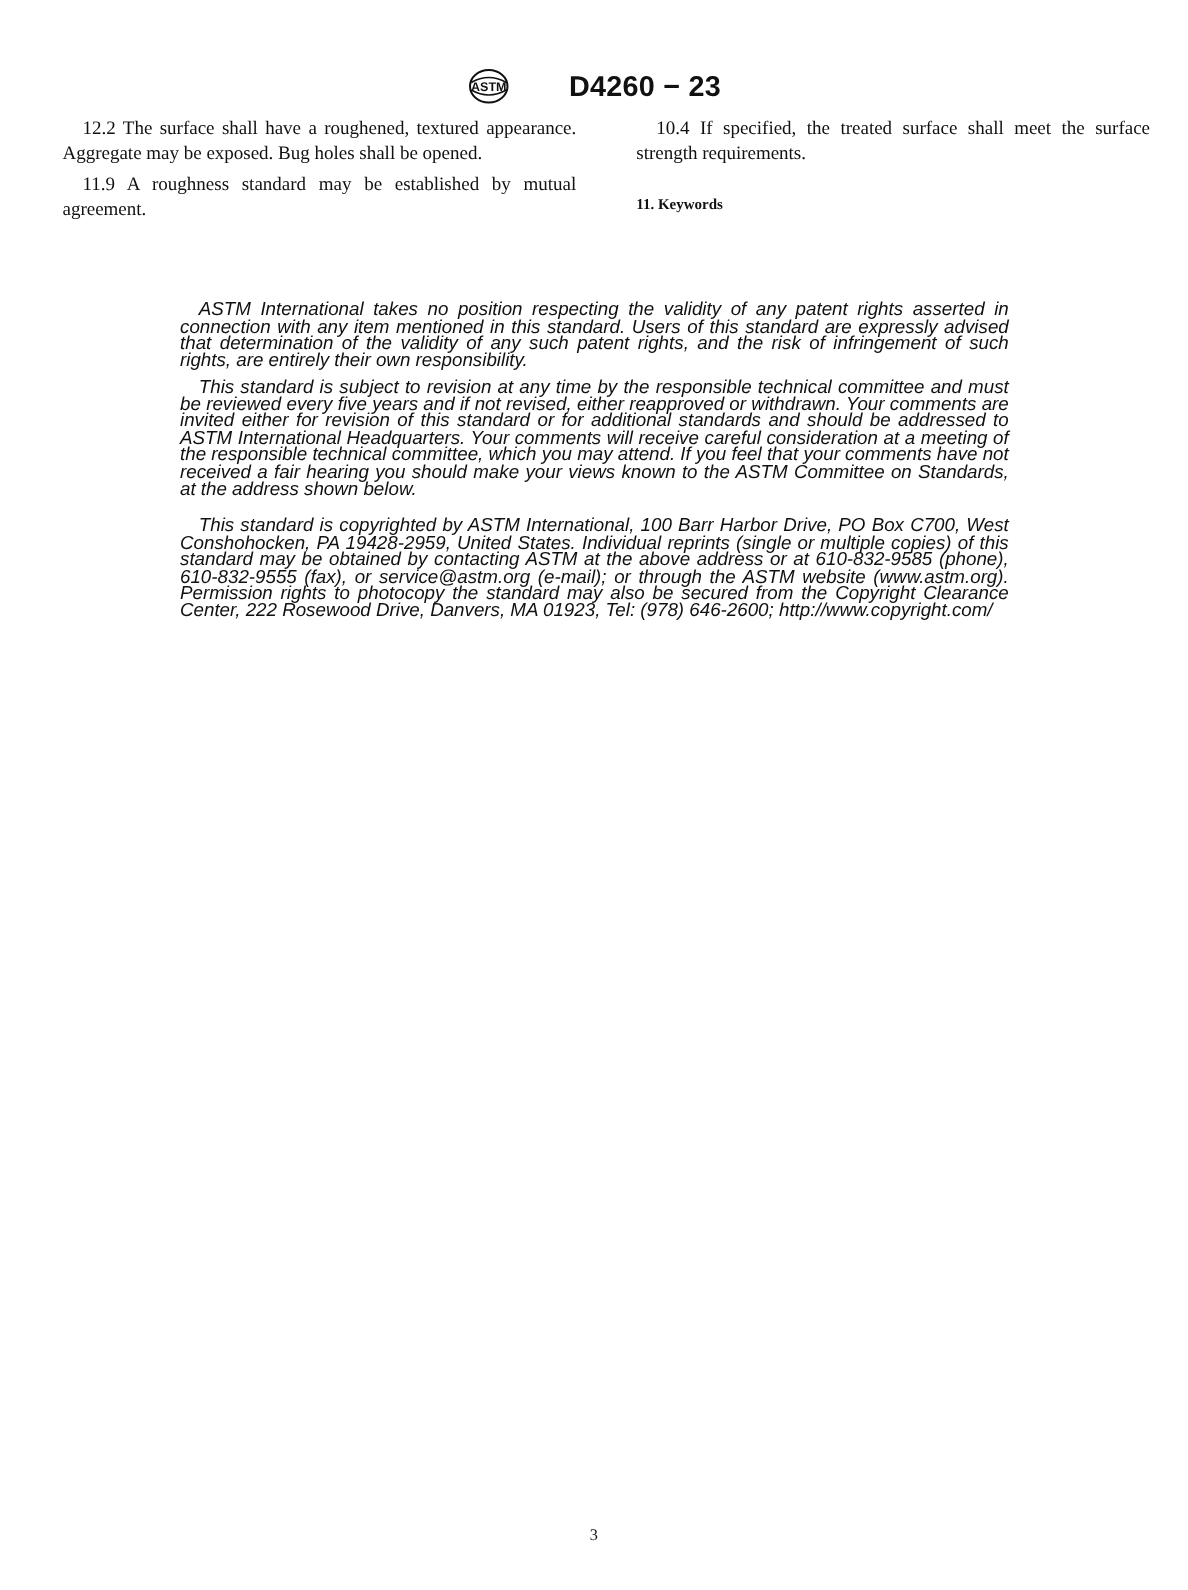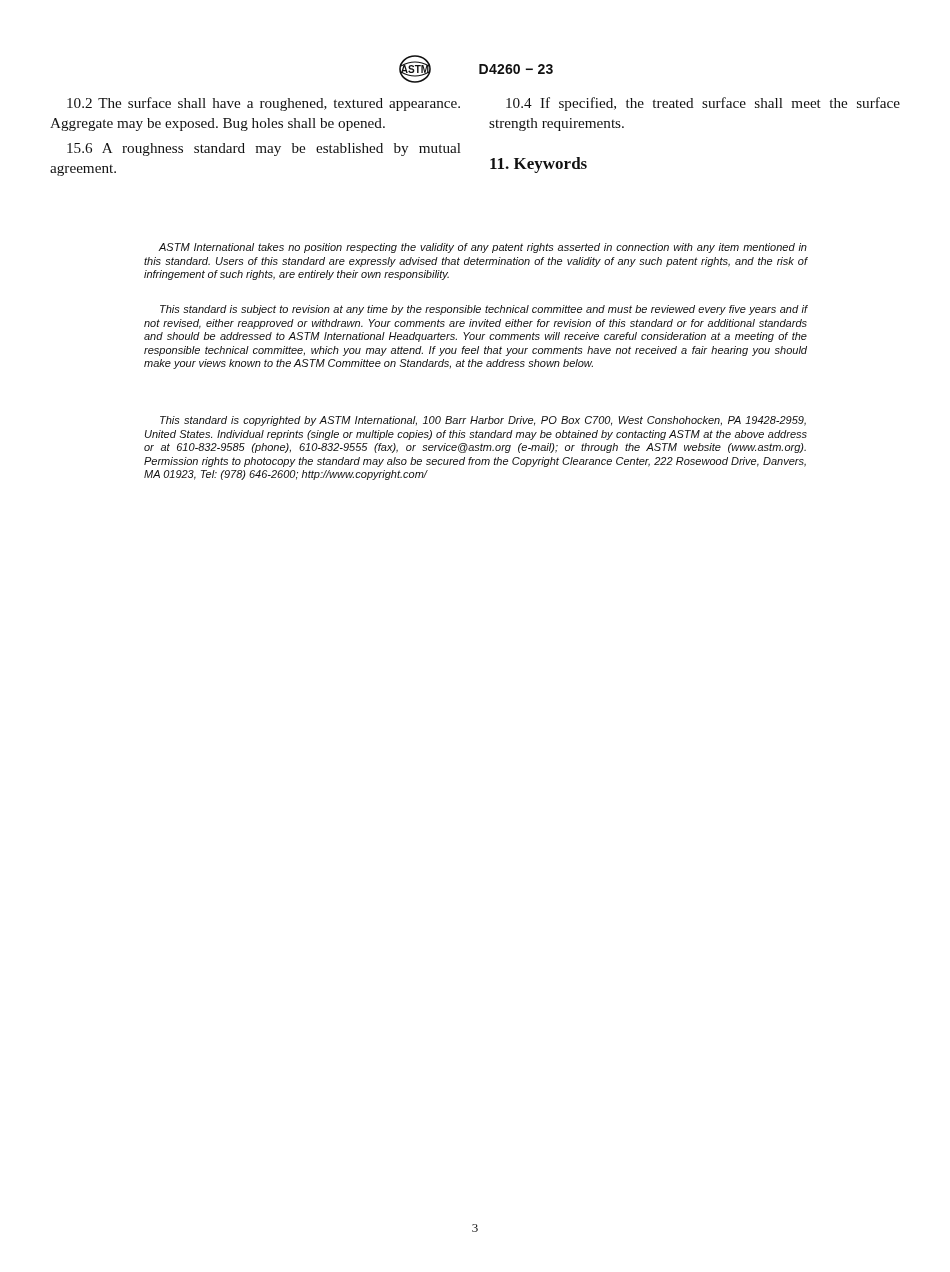--- a/index.html
+++ b/index.html
@@ -1,48 +1,48 @@
 <!DOCTYPE html>
 <html><head>
 <meta charset="utf-8">
 <style>
   html, body { margin: 0; padding: 0; background: #ffffff; }
   body { width: 950px; height: 1272px; position: relative; overflow: hidden; color: #111; }
   .header { position: absolute; top: 54px; left: 0; width: 950px; display: flex; justify-content: center; align-items: center; gap: 38px; }
   .logo { width: 36px; height: 30px; margin-right: 8px; }
-  .designation { font-family: "Liberation Sans", sans-serif; font-weight: bold; font-size: 14px; letter-spacing: 0.2px; }
+  .designation { font-family: "Liberation Sans", sans-serif; font-weight: bold; font-size: 23px; letter-spacing: 0.2px; }
   .col { position: absolute; top: 93px; width: 411px; font-family: "Liberation Serif", serif; font-size: 15.2px; line-height: 19.5px; text-align: justify; }
   .col-left { left: 50px; }
-  .col-right { left: 489px; font-family: Liberation Serif, serif; }
+  .col-right { left: 509px; font-family: Liberation Serif, serif; }
   .col p { margin: 0 0 6px 0; }
   .col p.indent { text-indent: 16px; }
   .col p.cont { text-indent: 0; }
-  .sec-heading { font-weight: bold; font-size: 17px; margin: 22px 0 6px 0; }
-  .notice { position: absolute; left: 144px; width: 663px; font-family: "Liberation Sans", sans-serif; font-style: italic; font-size: 11px; line-height: 13.6px; text-align: justify; }
+  .sec-heading { font-weight: bold; font-size: 12px; margin: 22px 0 6px 0; }
+  .notice { position: absolute; left: 144px; width: 663px; font-family: "Liberation Sans", sans-serif; font-style: italic; font-size: 15px; line-height: 13.6px; text-align: justify; }
   .notice p { margin: 0; text-indent: 15px; }
   .n1 { top: 241px; }
   .n2 { top: 303px; }
   .n3 { top: 414px; }
   .page-number { position: absolute; top: 1220px; left: 0; width: 950px; text-align: center; font-family: "Liberation Serif", serif; font-size: 13px; }
 </style>
 </head>
 <body>
 
 <div class="header">
   <svg class="logo" viewBox="0 0 36 30">
     <ellipse cx="18" cy="15" rx="15" ry="13" fill="none" stroke="#111" stroke-width="1.6"></ellipse>
     <path d="M4 12 Q18 4 32 12 M4 18 Q18 26 32 18" fill="none" stroke="#111" stroke-width="1.2"></path>
     <text x="18" y="19" text-anchor="middle" font-family="Liberation Sans, sans-serif" font-weight="bold" font-size="10" fill="#111">ASTM</text>
   </svg>
   <span class="designation">D4260 − 23</span>
 </div>
 
 <div class="col col-left">
-  <p class="indent">10.2 The surface shall have a roughened, textured appearance. Aggregate may be exposed. Bug holes shall be opened.</p>
-  <p class="indent">15.6 A roughness standard may be established by mutual agreement.</p>
+  <p class="indent">12.2 The surface shall have a roughened, textured appearance. Aggregate may be exposed. Bug holes shall be opened.</p>
+  <p class="indent">11.9 A roughness standard may be established by mutual agreement.</p>
 </div>
 
 <div class="col col-right">
   <p class="indent">10.4 If specified, the treated surface shall meet the surface strength requirements.</p>
   <div class="sec-heading">11. Keywords</div>
 </div>
 
 <div class="notice n1">
   <p>ASTM International takes no position respecting the validity of any patent rights asserted in connection with any item mentioned in this standard. Users of this standard are expressly advised that determination of the validity of any such patent rights, and the risk of infringement of such rights, are entirely their own responsibility.</p>
 </div>

